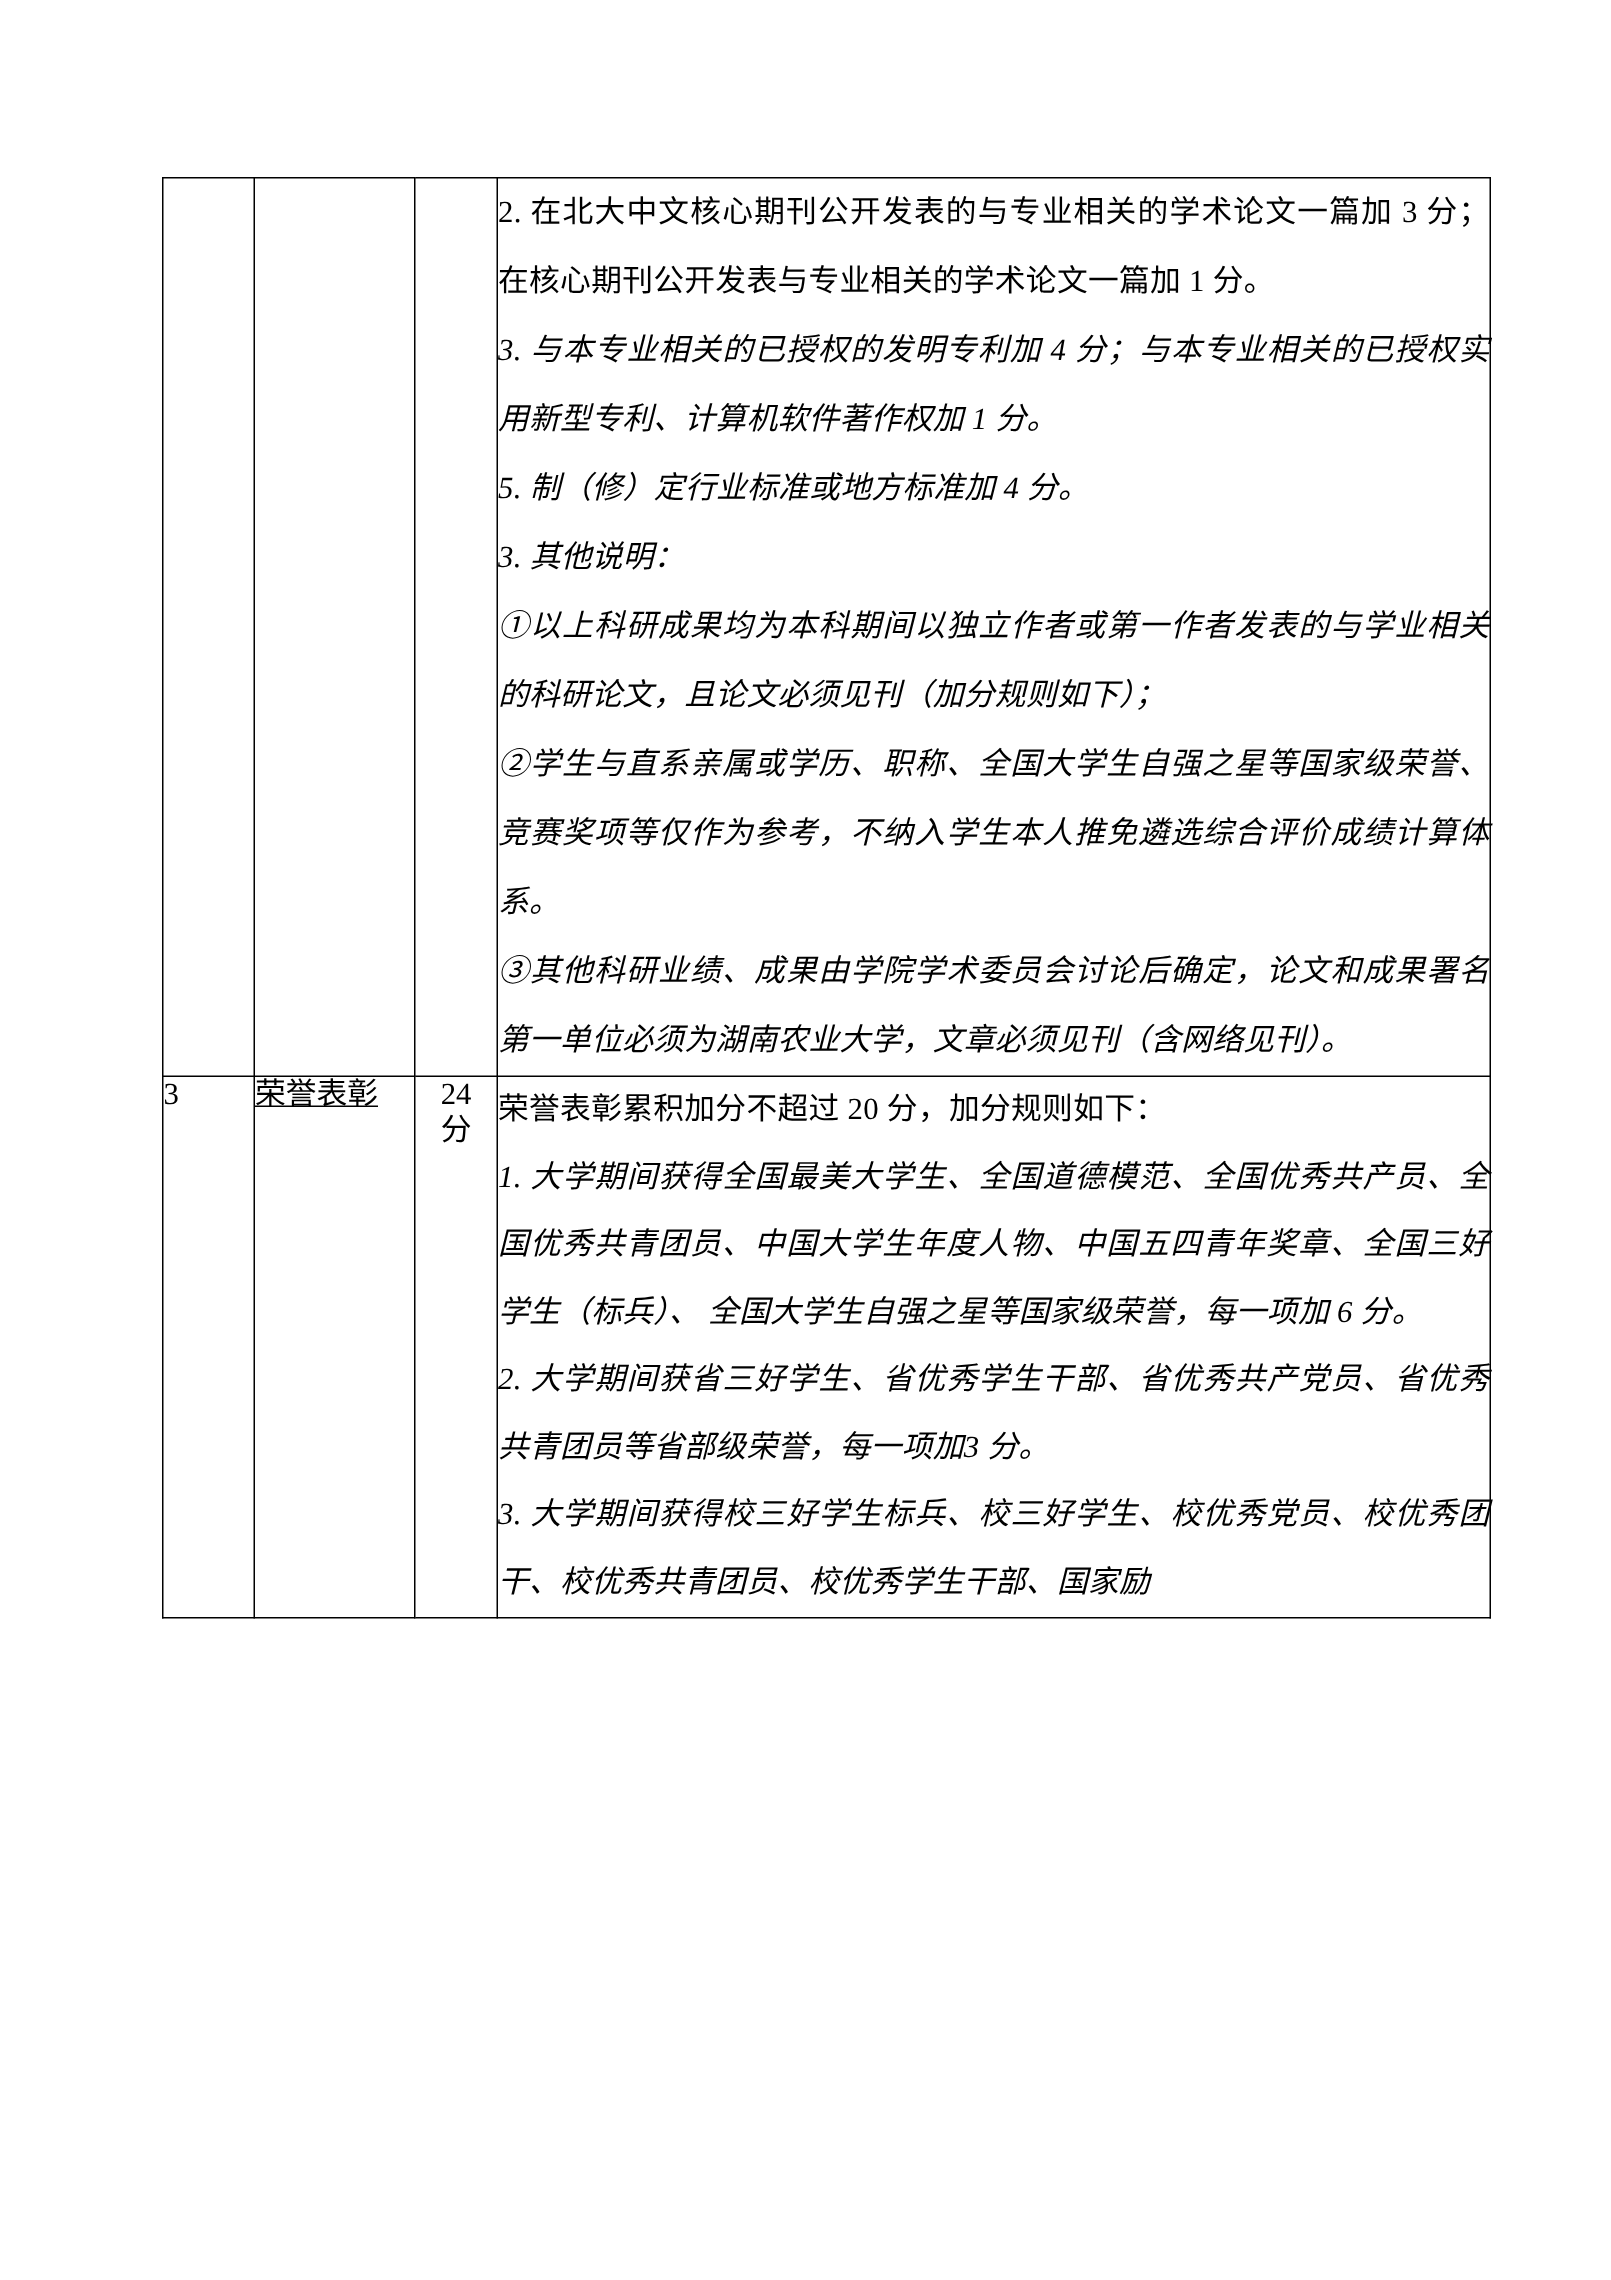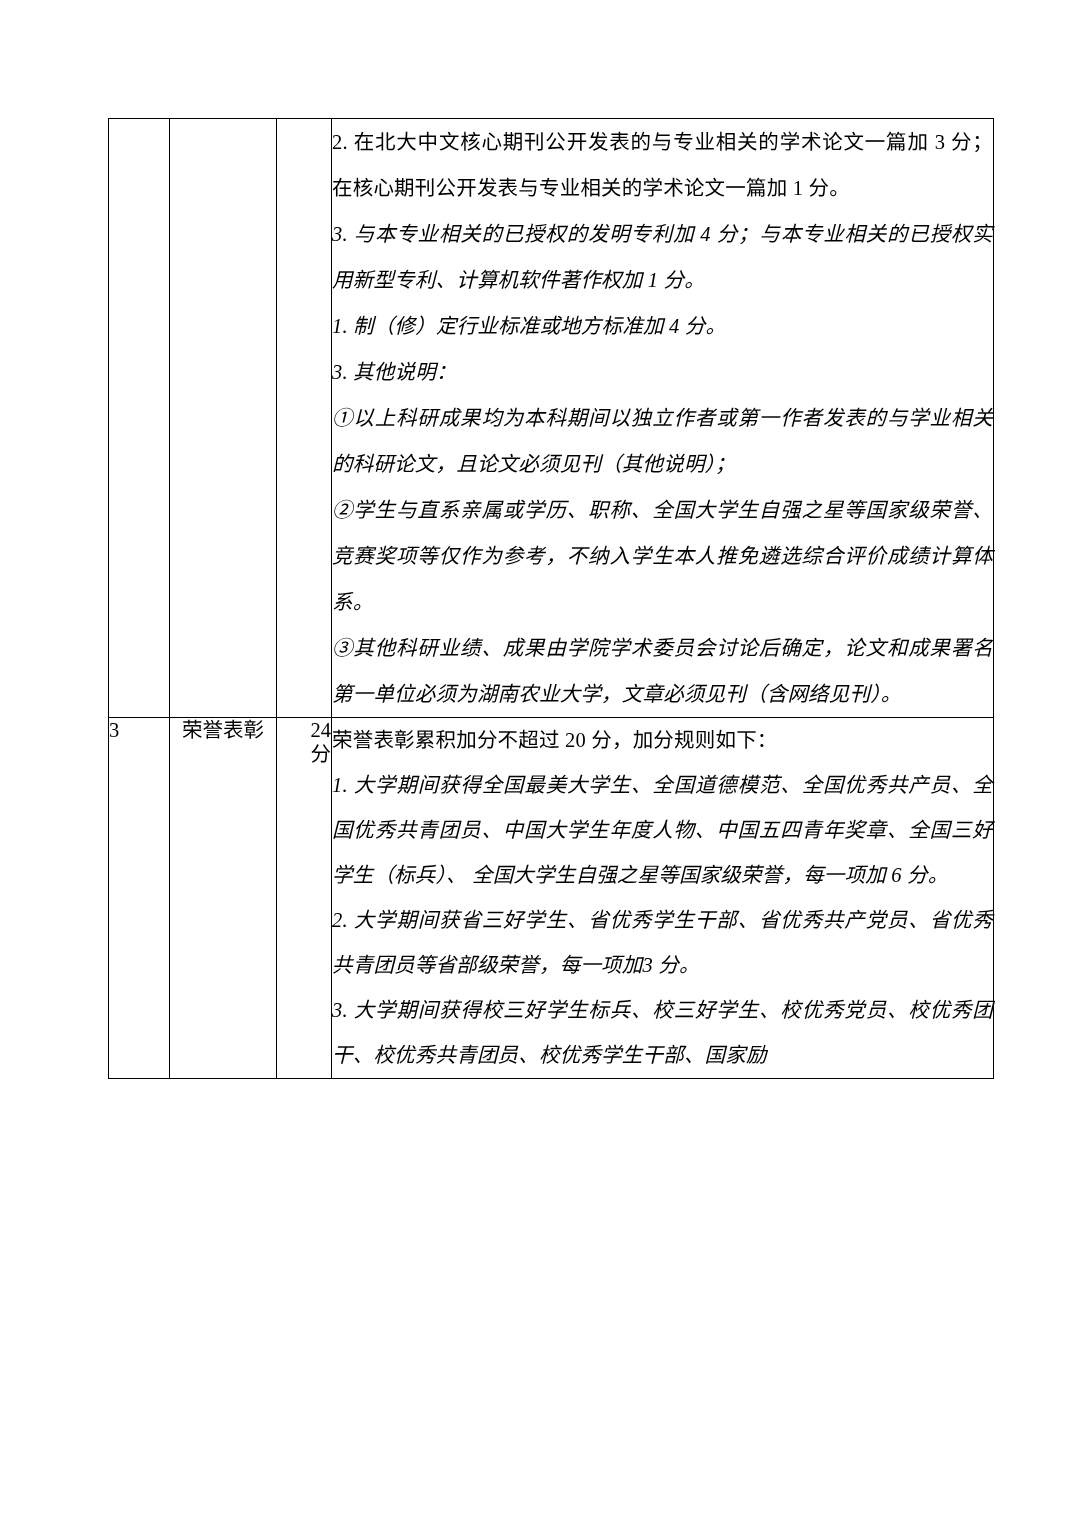--- a/index.html
+++ b/index.html
@@ -33,26 +33,26 @@
     padding: 0;
   }
   td.col-index {
     width: 60px;
     text-align: left;
     vertical-align: middle;
     padding-left: 6px;
   }
   td.col-name {
     width: 106px;
-    text-align: center;
     vertical-align: middle;
+    text-decoration: underline;
   }
   td.col-score {
     width: 54px;
-    text-align: right;
+    text-align: center;
     vertical-align: middle;
     padding-left: 3px;
   }
   td.col-content {
     width: auto;
     padding: 12px 14px 14px 12px;
   }
   .cell-text {
     font-size: 20.5px;
     line-height: 1.0;
@@ -98,23 +98,23 @@
         <td class="col-name">
           <span class="cell-text"></span>
         </td>
         <td class="col-score">
           <span class="cell-text"></span>
         </td>
         <td class="col-content">
           <div class="content-block">
             <p class="para">2. 在北大中文核心期刊公开发表的与专业相关的学术论文一篇加 3 分；在核心期刊公开发表与专业相关的学术论文一篇加 1 分。</p>
             <p class="para">3. 与本专业相关的已授权的发明专利加 4 分；与本专业相关的已授权实用新型专利、计算机软件著作权加 1 分。</p>
-            <p class="para">1. 制（修）定行业标准或地方标准加 4 分。</p>
+            <p class="para">5. 制（修）定行业标准或地方标准加 4 分。</p>
             <p class="para">3. 其他说明：</p>
-            <p class="para">①以上科研成果均为本科期间以独立作者或第一作者发表的与学业相关的科研论文，且论文必须见刊（其他说明）；</p>
+            <p class="para">①以上科研成果均为本科期间以独立作者或第一作者发表的与学业相关的科研论文，且论文必须见刊（加分规则如下）；</p>
             <p class="para">②学生与直系亲属或学历、职称、全国大学生自强之星等国家级荣誉、竞赛奖项等仅作为参考，不纳入学生本人推免遴选综合评价成绩计算体系。</p>
             <p class="para">③其他科研业绩、成果由学院学术委员会讨论后确定，论文和成果署名第一单位必须为湖南农业大学，文章必须见刊（含网络见刊）。</p>
           </div>
         </td>
       </tr>
       <tr>
         <td class="col-index">
           <span class="cell-text">3</span>
         </td>
         <td class="col-name">

